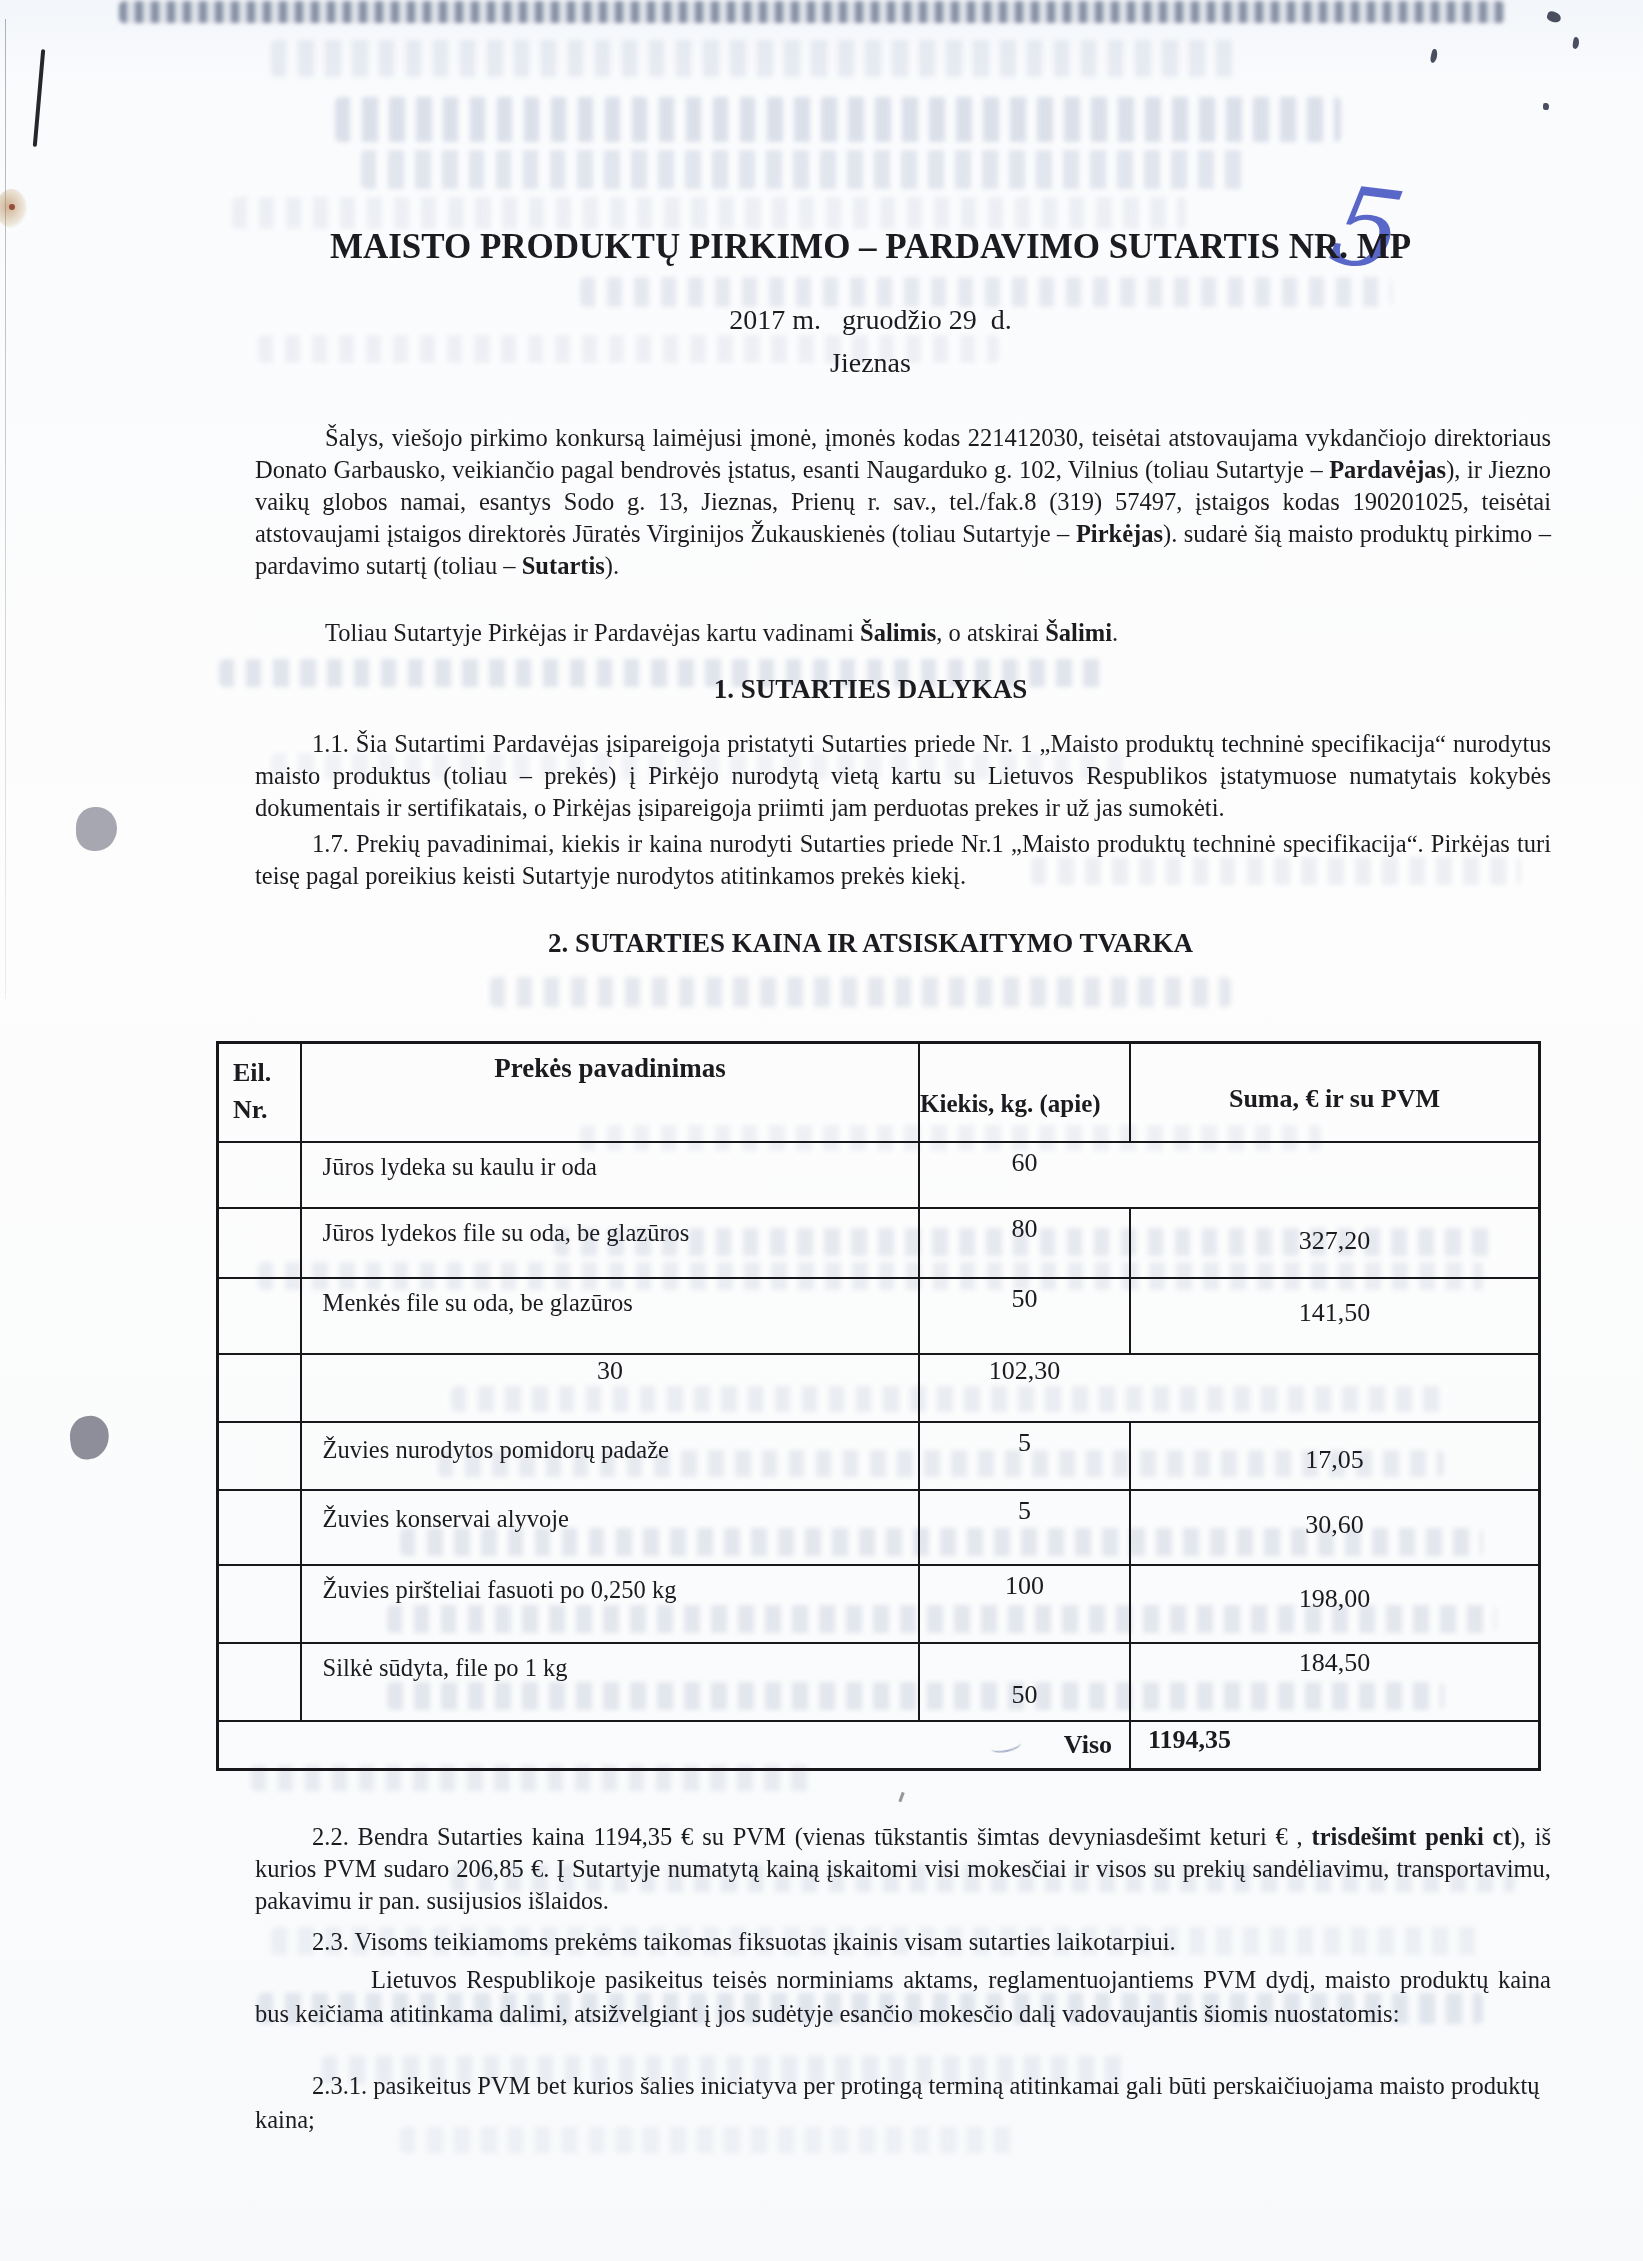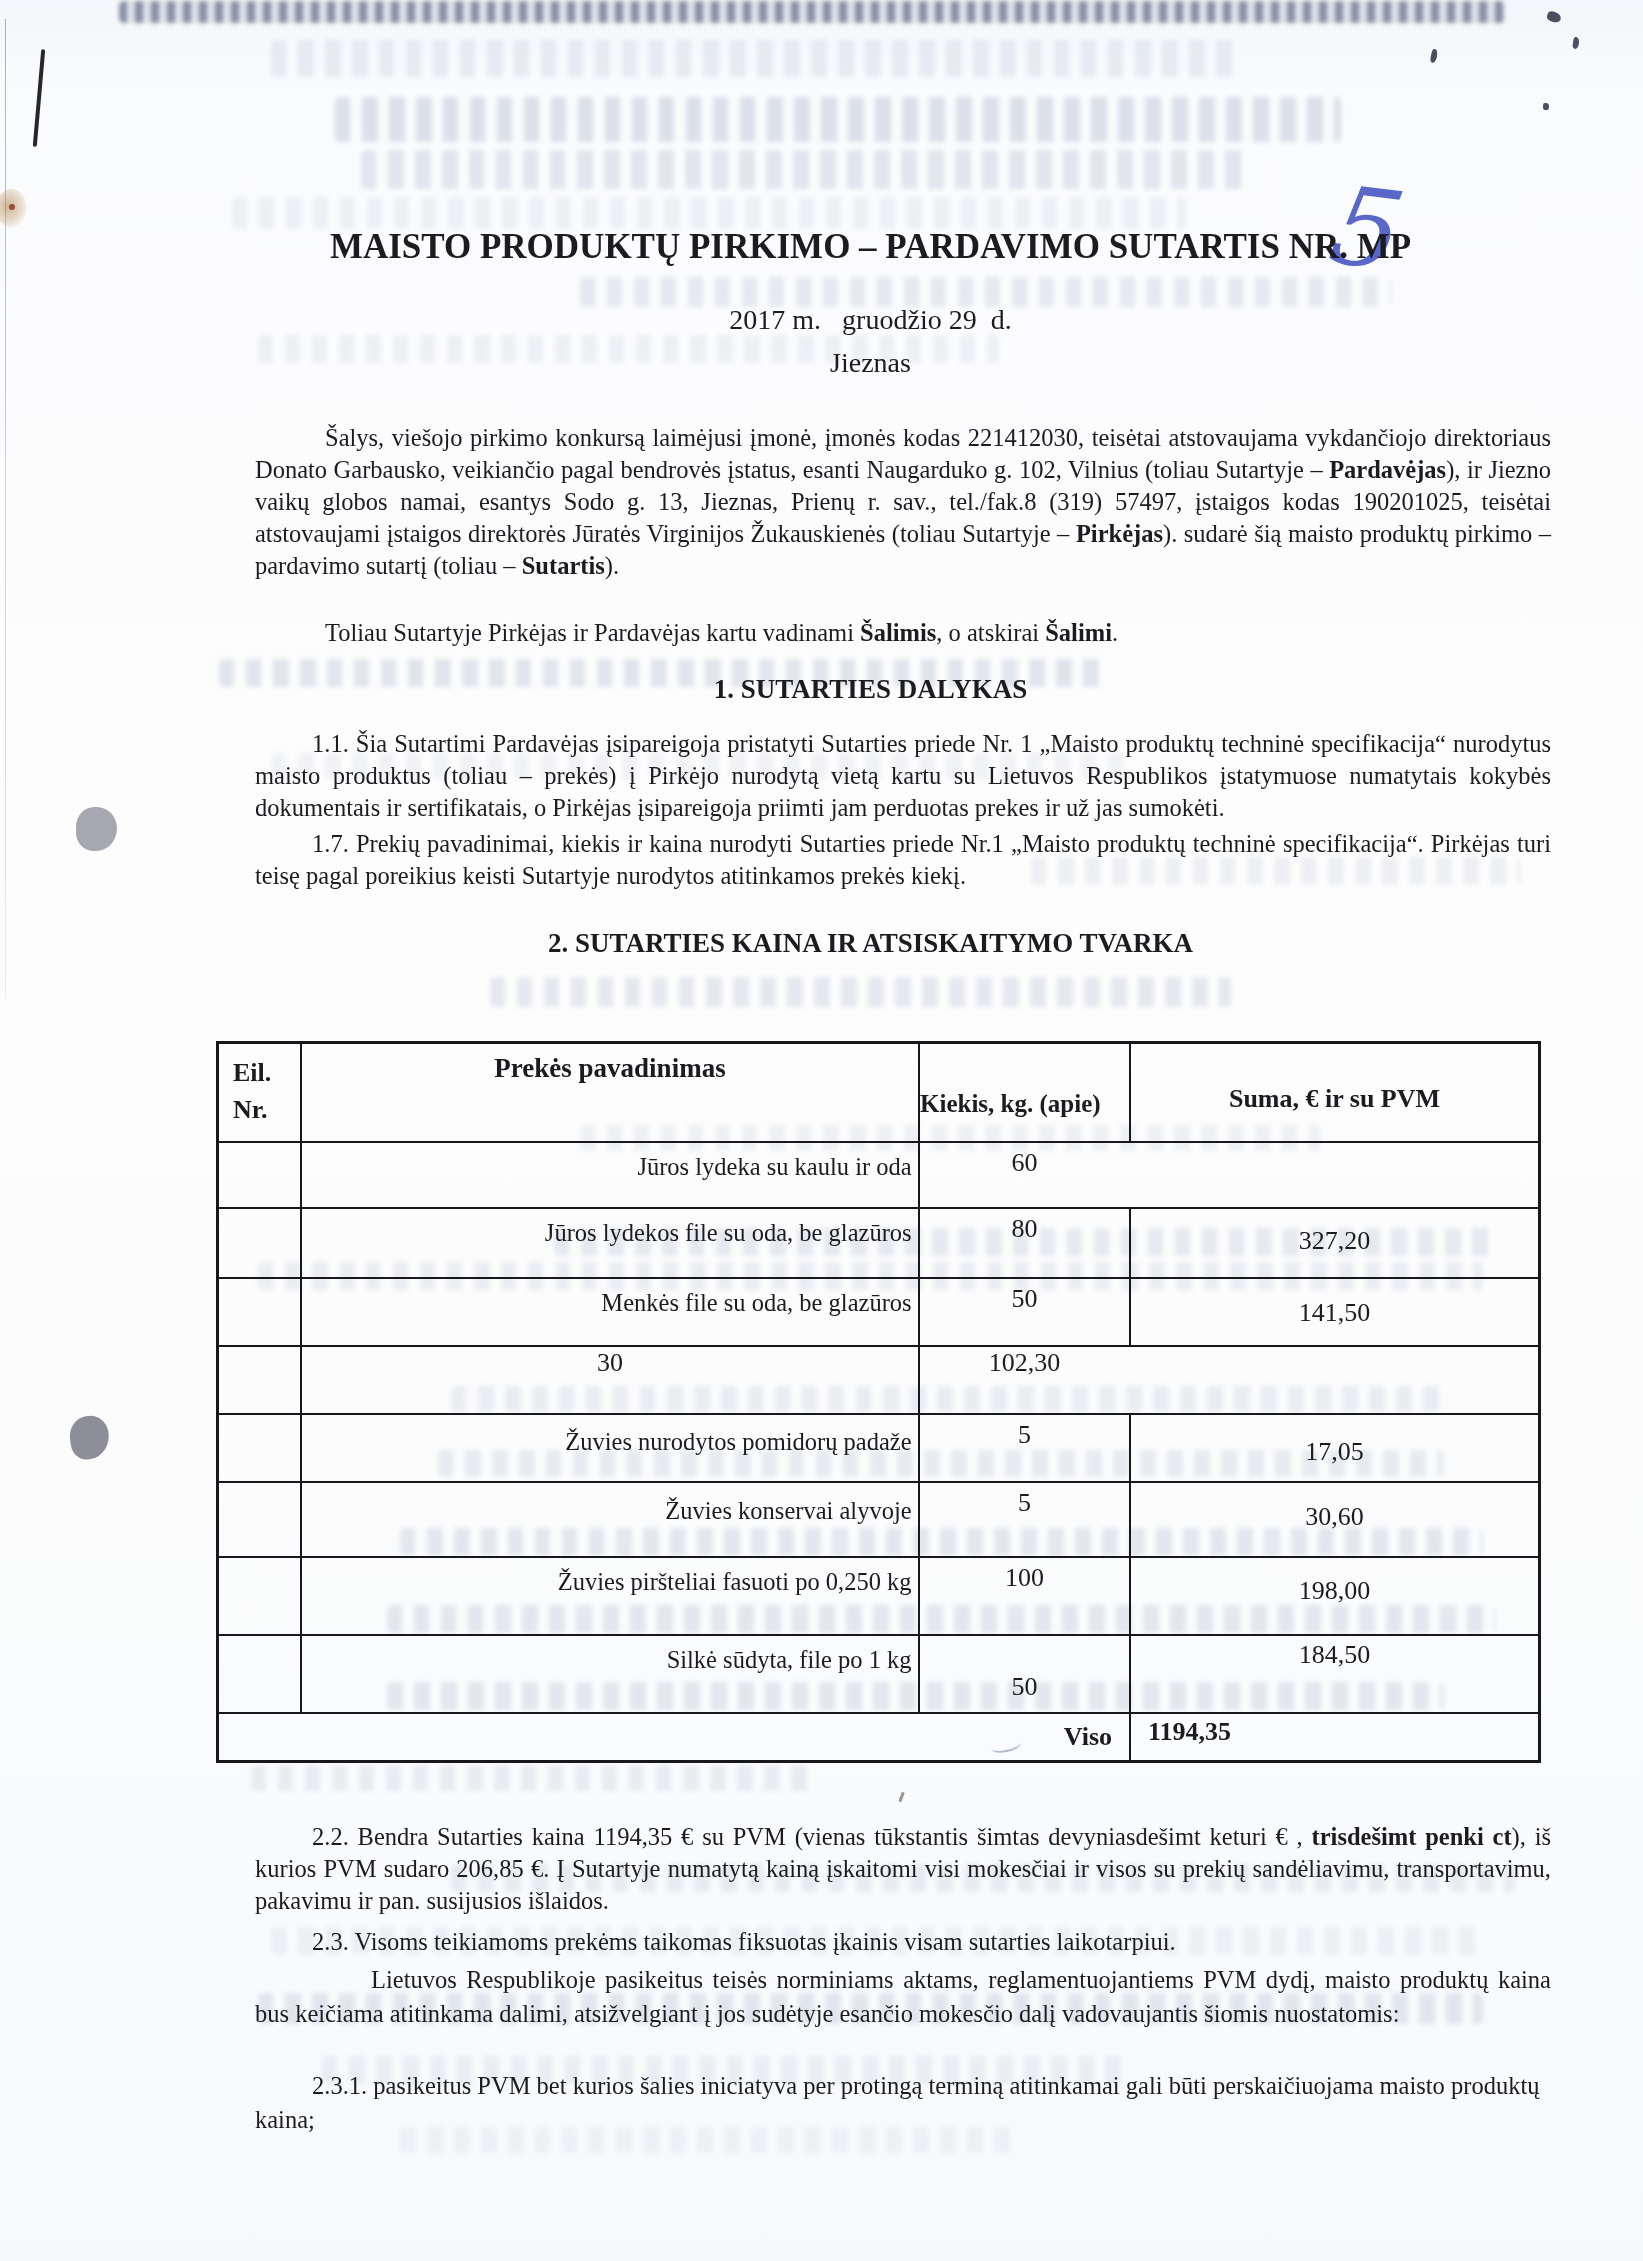--- a/index.html
+++ b/index.html
@@ -25,32 +25,32 @@
   .lh53{line-height:34px;}
   b{font-weight:bold;}
   
   .contract-table{
     position:absolute;left:216px;top:1041px;width:1325px;
     border:3.2px solid #17171c;box-sizing:border-box;background:transparent;
   }
   .trow{display:grid;grid-template-columns:81px 618px 211px 1fr;box-sizing:border-box;}
   .trow + .trow{border-top:2.6px solid #17171c;}
   .trow > div{box-sizing:border-box;}
-  .trow > div + div{border-left:2.6px solid #17171c;text-align:right;}
+  .trow > div + div{border-left:2.6px solid #17171c;}
   .t-head{height:97px;font-weight:bold;}
   .t-head .h-no{font-size:26px;padding:10.3px 0 0 14px;white-space:pre-line;line-height:37px;}
   .t-head .h-name{font-size:27px;text-align:center;padding-top:9px;}
   .t-head .h-qty{font-size:25px;text-align:left;padding-top:46px;}
   .t-head .h-sum{font-size:26px;text-align:center;padding-top:40px;}
   .trow .c-name{font-size:24.5px;padding:10.3px 6.4px 0 20.6px;}
   .trow .c-qty{font-size:26px;text-align:center;padding-top:5.2px;}
   .trow .c-sum{font-size:26px;text-align:center;padding-top:19.3px;}
   .t-r1{height:66px;} .t-r1 .c-sum{padding-top:32px;}
   .t-r2{height:70px;} .t-r2 .c-sum{padding-top:17px;}
-  .t-r3{height:68px;}
+  .t-r3{height:76px;}
   .t-r4{height:68px;} .t-r4 .c-qty,.t-r4 .c-sum{padding-top:1.3px;} .t-r4 .c-name{padding-top:5.2px;}
   .t-r5{height:68px;} .t-r5 .c-name{padding-top:13px;} .t-r5 .c-sum{padding-top:22px;}
   .t-r6{height:75px;} .t-r6 .c-name{padding-top:14px;} .t-r6 .c-sum{padding-top:19.3px;}
   .t-r7{height:78px;} .t-r7 .c-sum{padding-top:18px;}
   .t-r8{height:78px;} .t-r8 .c-qty{padding-top:36px;} .t-r8 .c-sum{padding-top:3.9px;}
   .t-total{height:48px;grid-template-columns:910px 1fr;font-weight:bold;}
   .t-total .c-label{font-size:26px;text-align:right;padding:7.7px 17px 0 0;}
   .t-total .c-value{font-size:26px;padding:2.6px 0 0 17px;text-align:left;}
   
   .bl{position:absolute;border-radius:5.2px;filter:blur(2.6px);

